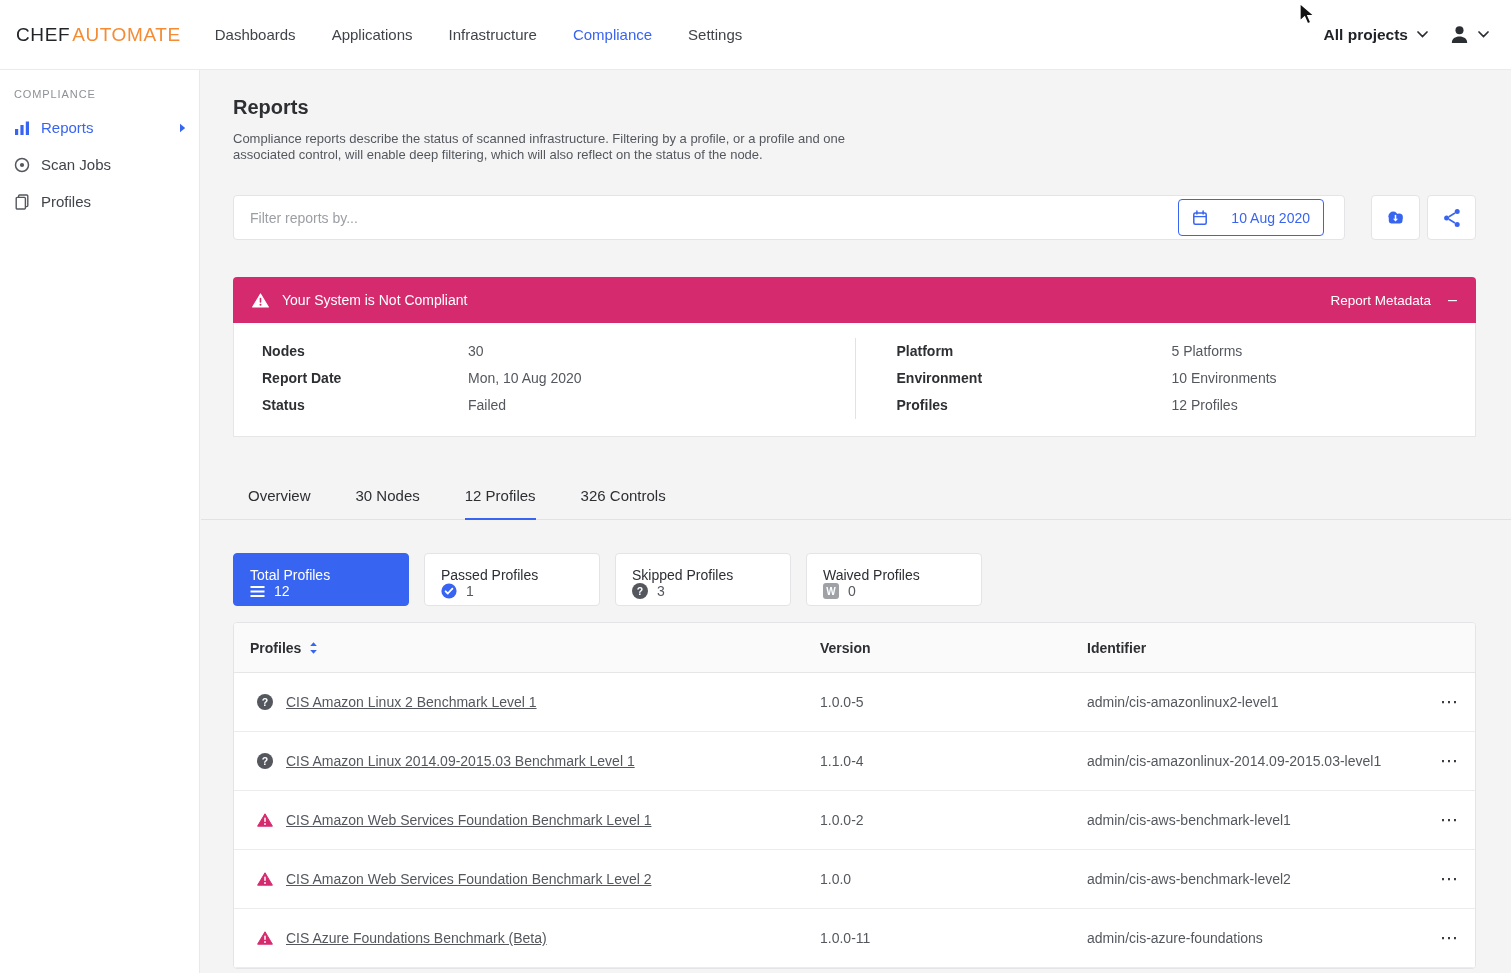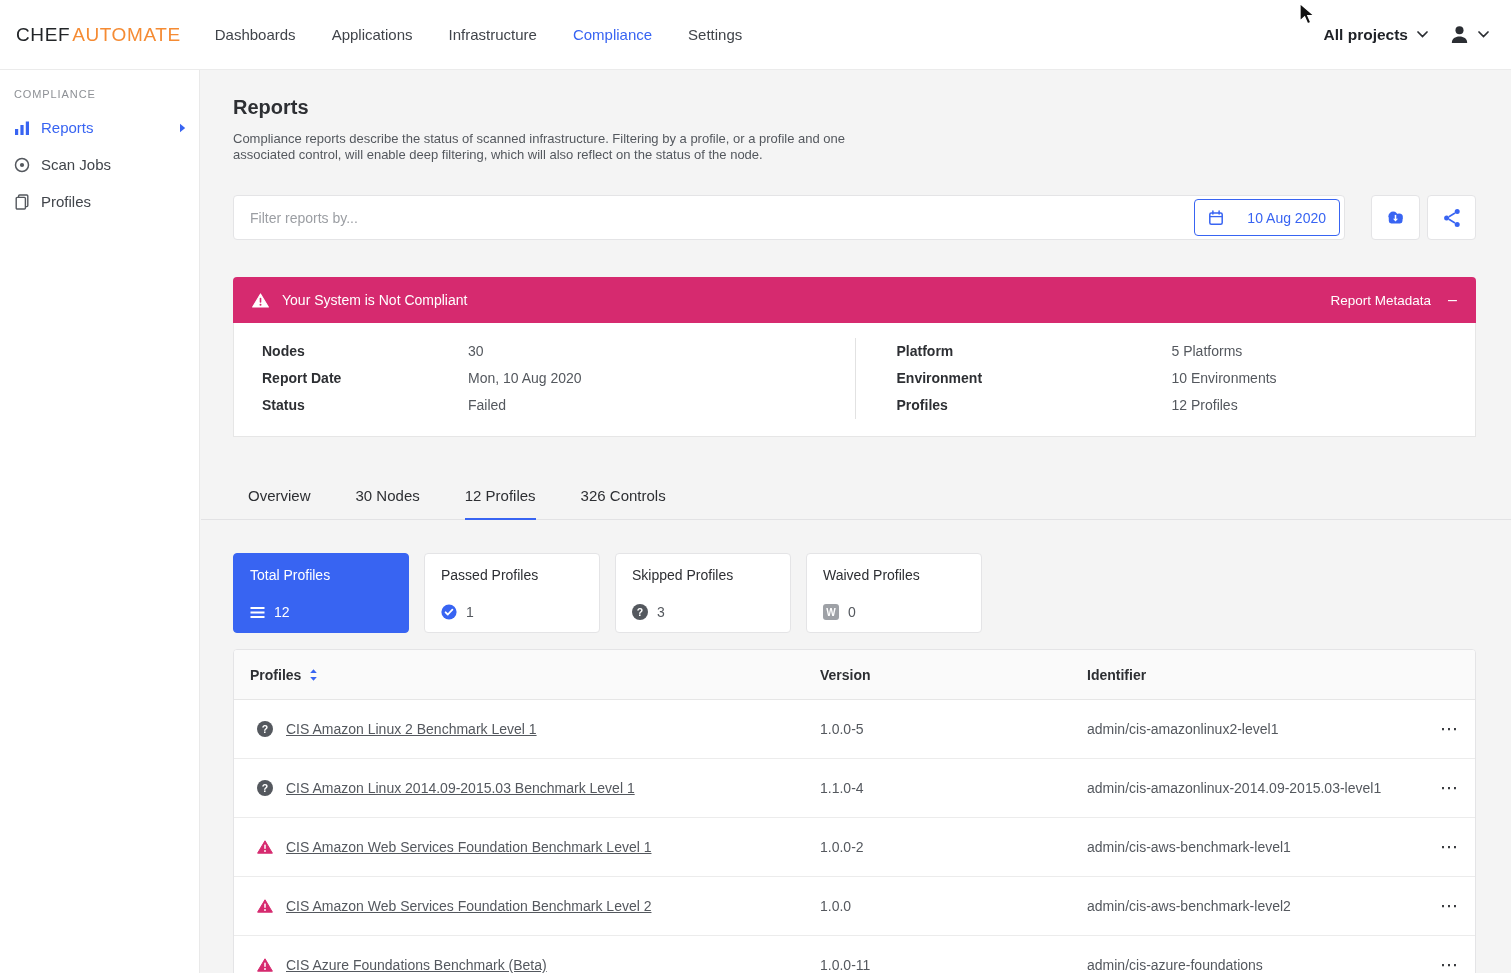--- a/index.html
+++ b/index.html
@@ -48,21 +48,21 @@
   .content-pad{padding:0 35px 0 32px;}
   .page-title{font-size:20px;font-weight:700;padding-top:26px;color:#2d2f33;}
   .page-desc{margin-top:12px;font-size:13px;line-height:16px;color:var(--text-mid);max-width:622px;}
 
   .filter-row{margin-top:32px;display:flex;gap:7px;}
   .filter-box{flex:0 0 1112px;height:45px;background:#fff;border:1px solid var(--border);
     border-radius:4px;display:flex;align-items:center;}
   .filter-input{flex:1;border:none;outline:none;background:transparent;font-size:14px;
     padding:0 16px;color:#2d2f33;font-family:inherit;}
   .filter-input::placeholder{color:#9b9ea3;}
-  .date-btn{margin-right:4px;height:37px;display:flex;align-items:center;gap:23px;
+  .date-btn{margin-right:20px;height:37px;display:flex;align-items:center;gap:23px;
     border:1px solid var(--accent-blue);background:#fff;color:var(--accent-blue);
     border-radius:4px;padding:0 13px;font-size:14px;cursor:pointer;font-family:inherit;}
   .icon-btn{width:49px;height:45px;background:#fff;border:1px solid var(--border);border-radius:4px;
     display:flex;align-items:center;justify-content:center;cursor:pointer;color:var(--accent-blue);}
   .icon-btn.download{margin-left:19px;}
 
   
   .banner{margin-top:37px;height:46px;background:var(--alert-magenta);border-radius:4px 4px 0 0;
     display:flex;align-items:center;padding:0 19px;color:#fff;}
   .banner-msg{font-size:14px;margin-left:13px;}
@@ -80,21 +80,21 @@
   .meta-value{color:var(--text-mid);}
 
   
   .tabs-strip{margin-top:40px;border-bottom:1px solid #e2e2e4;display:flex;gap:45px;padding-left:47px;}
   .tab{font-size:15px;color:#2d2f33;padding:10px 0 14px;cursor:pointer;border-bottom:2px solid transparent;margin-bottom:-1px;}
   .tab.active{border-bottom-color:var(--accent-blue);}
 
   
   .lower{padding:33px 35px 0 32px;}
   .cards{display:flex;gap:15px;}
-  .card{width:176px;height:80px;background:#fff;border:1px solid var(--border);border-radius:4px;
+  .card{width:176px;height:53px;background:#fff;border:1px solid var(--border);border-radius:4px;
     padding:13px 16px 12px;display:flex;flex-direction:column;justify-content:space-between;cursor:pointer;}
   .card-label{font-size:14px;color:#2d2f33;}
   .card-stat{display:flex;align-items:center;gap:9px;font-size:14px;color:var(--text-mid);}
   .card.selected{background:var(--accent-blue);border-color:var(--accent-blue);}
   .card.selected .card-label,.card.selected .card-stat{color:#fff;}
 
   .qicon{width:16px;height:16px;border-radius:50%;background:#54585e;color:#fff;font-size:10.5px;
     font-weight:700;display:inline-flex;align-items:center;justify-content:center;}
   .wicon{width:16px;height:16px;border-radius:3px;background:#9ea1a6;color:#fff;font-size:10px;
     font-weight:700;display:inline-flex;align-items:center;justify-content:center;}

